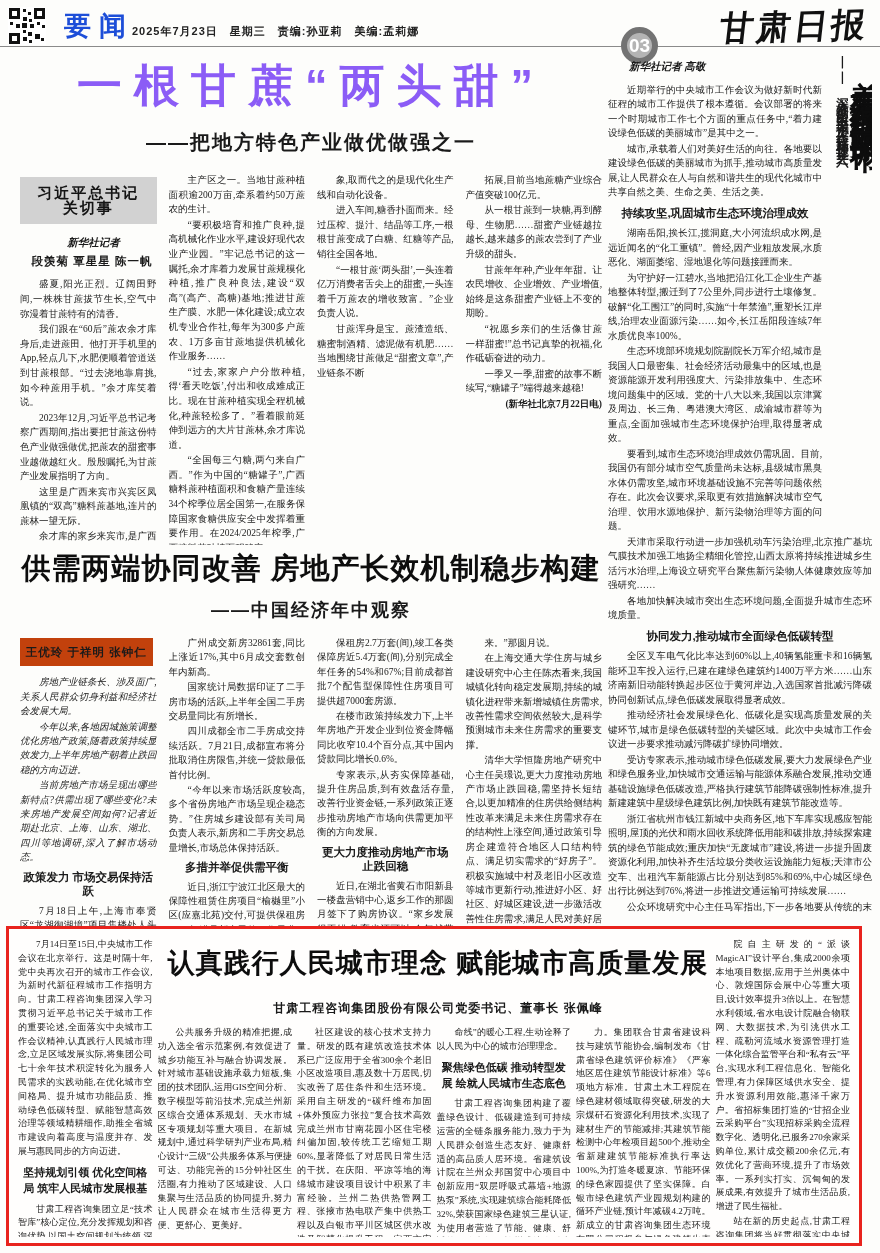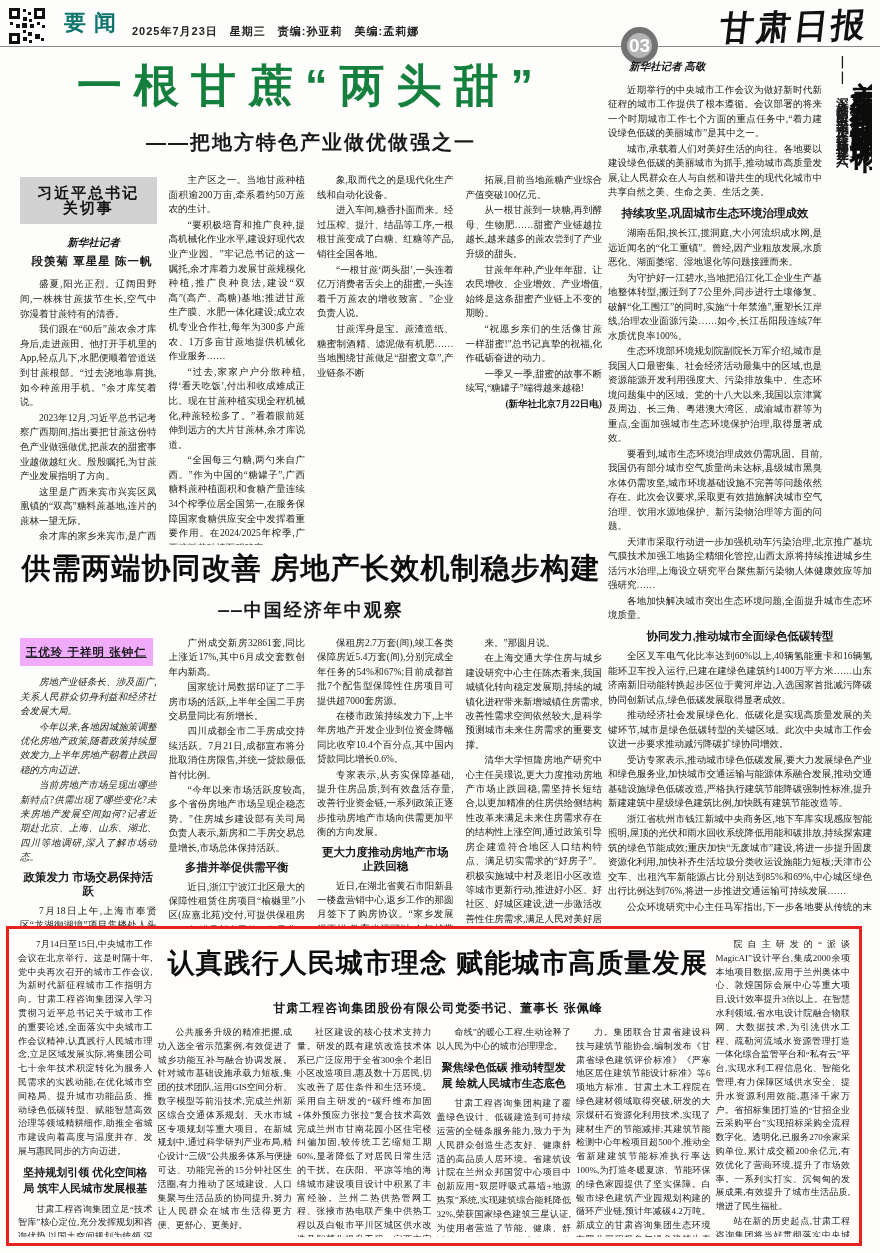--- a/index.html
+++ b/index.html
@@ -7,37 +7,37 @@
   .page {
     position: relative; width: 880px; height: 1253px; margin: 0 auto;
     background: #fdfdfb; color:#1a1a1a; overflow: hidden;
     font-family: "Liberation Serif", serif;
   }
   
   .hdr { position:absolute; left:0; top:0; width:880px; height:50px; }
   .hdr-rule { position:absolute; left:0; top:46px; width:880px; border-top:1.5px solid #8a8a8a; }
   .qr { position:absolute; left:8px; top:7px; width:38px; height:38px; }
   .sec-label { position:absolute; left:64px; top:8px; font-family:"Liberation Sans",sans-serif;
-    font-weight:900; font-size:22px; letter-spacing:8px; color:#0f766e; }
+    font-weight:900; font-size:27px; letter-spacing:8px; color:#1d4ed8; }
   .dateline { position:absolute; left:132px; top:24px; font-family:"Liberation Sans",sans-serif;
     font-weight:700; font-size:11px; color:#222; letter-spacing:1px; }
   .pgnum { position:absolute; left:621px; top:27px; width:37px; height:37px; border-radius:50%;
     background:#b4b4b4; color:#fff; font-family:"Liberation Sans",sans-serif; font-weight:900;
     font-size:19px; display:flex; align-items:center; justify-content:center; border:6px solid #737373; }
   .masthead { position:absolute; right:12px; top:4px; font-family:"Liberation Serif",serif;
     font-weight:900; font-size:34px; letter-spacing:3px; color:#111;
     transform: skewX(-8deg) rotate(-1.5deg); }
   
   .para { text-indent:2em; text-align:justify; margin-bottom:1px; }
   .sub  { font-family:"Liberation Sans",sans-serif; font-weight:700; text-align:center; }
   .ender{ text-align:right; font-weight:700; }
   
   .main-art { position:absolute; left:20px; top:56px; width:582px; }
   .main-hl { text-align:center; font-family:"Liberation Sans",sans-serif; font-weight:900;
-    font-size:45px; letter-spacing:12px; color:#15803d; white-space:nowrap; }
+    font-size:45px; letter-spacing:12px; color:#8b5cf6; white-space:nowrap; }
   .main-sub { text-align:center; font-family:"Liberation Sans",sans-serif; font-weight:700;
     font-size:20px; margin-top:13px; letter-spacing:2px; }
   .main-cols { display:flex; gap:12px; margin-top:17px; height:372px; overflow:hidden;
     font-size:9.5px; line-height:14.6px; }
   .main-cols .col { flex:1; overflow:hidden; }
   .kicker { background:#d2d2d2; color:#141414; font-family:"Liberation Sans",sans-serif;
     font-weight:700; font-size:15px; text-align:center; padding:9px 16px; letter-spacing:2px;
     margin:4px 0 12px; }
   .byl-label { font-style:italic; font-weight:700; font-size:10.5px; margin:2px 0 3px; text-indent:1em;text-align:center; }
   .byl-names { font-family:"Liberation Sans",sans-serif; font-weight:700; font-size:11.5px;
@@ -49,27 +49,27 @@
   .vh-main { font-family:"Liberation Sans",sans-serif; font-weight:900; font-size:31px;
     letter-spacing:5px; color:#0d0d0d; }
   .vh-sub  { font-family:"Liberation Sans",sans-serif; font-weight:700; font-size:12.5px;
     letter-spacing:3px; margin-right:8px; margin-left:2px; }
   .right-byl { font-style:italic; font-weight:700; font-size:10.5px; margin:4px 0 8px; text-indent:2em; }
   .right-art .sub { font-size:11.5px; margin:6px 0; }
   
   .mid-art { position:absolute; left:20px; top:549px; width:582px; }
   .mid-hl { text-align:center; font-family:"Liberation Sans",sans-serif; font-weight:900;
     font-size:29px; letter-spacing:1px; white-space:nowrap; color:#0d0d0d; }
-  .mid-sub { text-align:center; font-family:Liberation Mono, monospace; font-weight:700;
+  .mid-sub { text-align:center; font-family:Liberation Sans, sans-serif; font-weight:700;
     font-size:18px; margin-top:9px; letter-spacing:2px; }
   .mid-cols { display:flex; gap:12px; margin-top:14px; height:290px; overflow:hidden;
     font-size:9.5px; line-height:14.4px; }
   .mid-cols .col { flex:1; overflow:hidden; }
-  .mid-byline { background:#f0abfc; font-family:"Liberation Sans",sans-serif; font-weight:700;
-    font-size:11.5px; text-align:center; padding:7px 2px; margin:2px 4px 9px 0; letter-spacing:1px;text-decoration:underline; }
+  .mid-byline { background:#c2410c; font-family:"Liberation Sans",sans-serif; font-weight:700;
+    font-size:11.5px; text-align:center; padding:7px 2px; margin:2px 4px 9px 0; letter-spacing:1px; }
   .lede .para { font-style:italic; }
   .mid-cols .sub { font-size:11.5px; margin:5px 0; }
   
   .bot-box { position:absolute; left:6px; top:926px; width:856px; height:320px;
     border:3.5px solid #e8231d; background:#fffefd; padding:9px 9px 6px; }
   .bot-cols { display:flex; gap:5px; height:100%; font-size:9px; line-height:13.8px; }
   .bot-cols .col { flex:1; overflow:hidden; }
   .bot-cols .col.under { padding-top:88px; }
   .bot-head { position:absolute; left:146px; top:16px; width:566px; text-align:center; }
   .bot-hl { font-family:"Liberation Sans",sans-serif; font-weight:900; font-size:27px;

